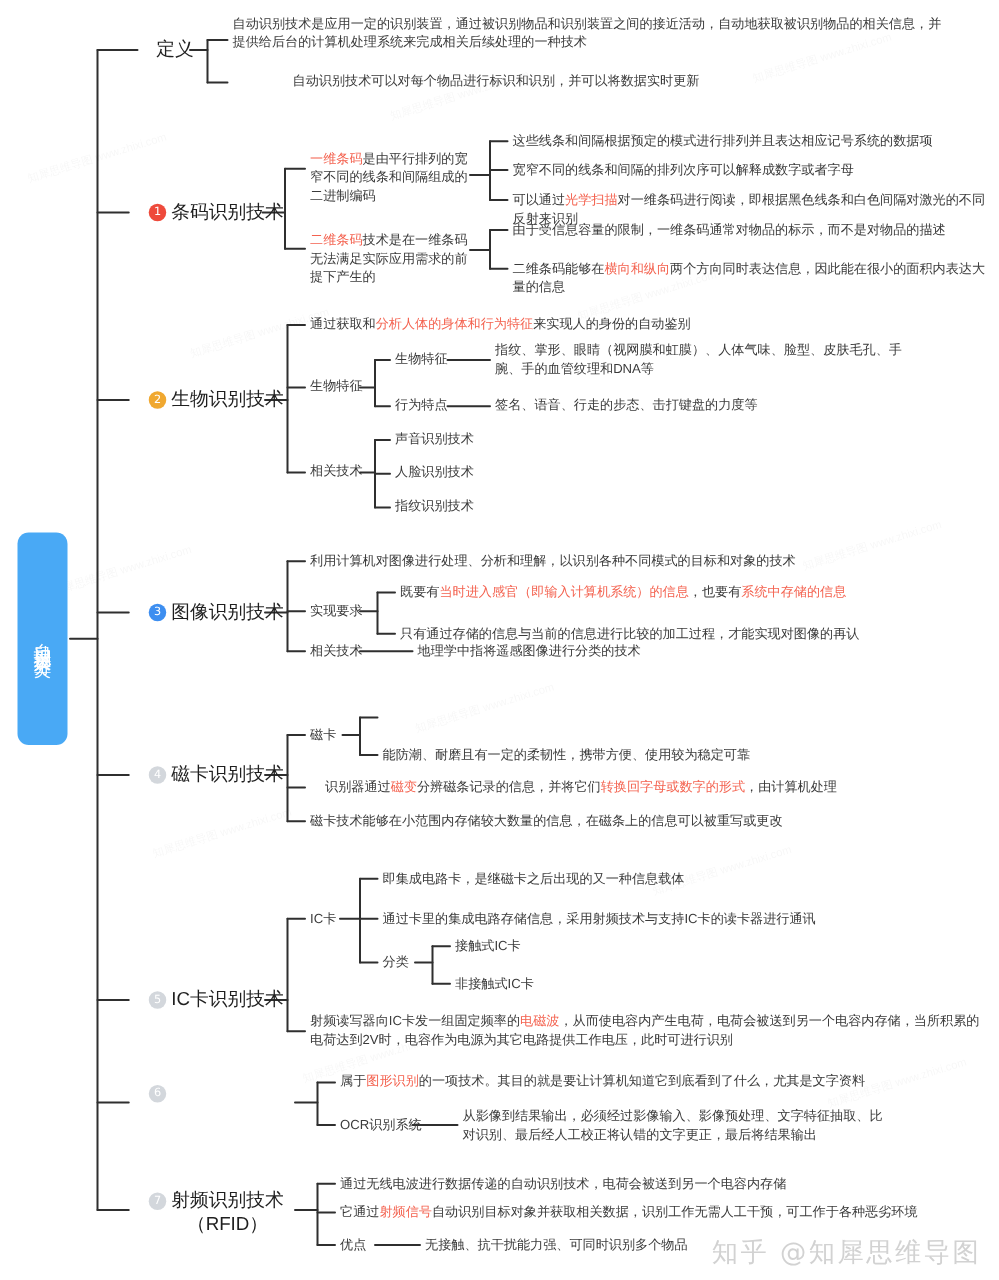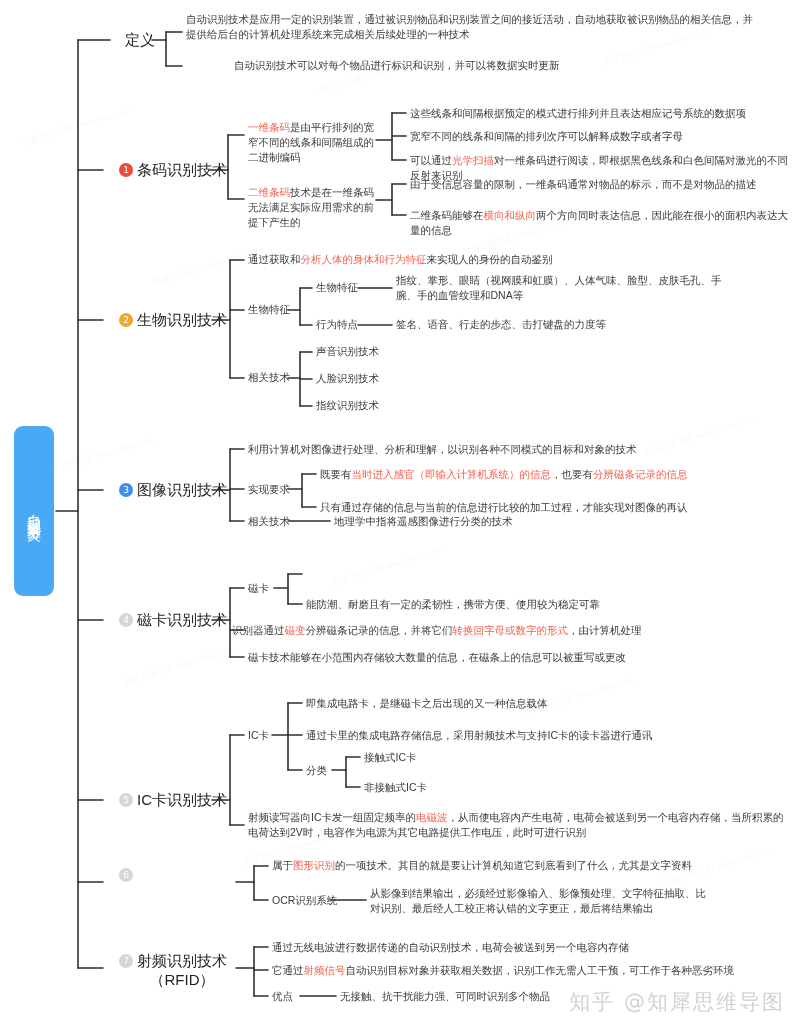--- a/index.html
+++ b/index.html
@@ -320,21 +320,21 @@
     <span class="badge b-blue">3</span>
     <span class="txt">图像识别技术</span>
   </div>
   <div class="leaf" style="left:248px; top:442px; width:540px;">
     <span>利用计算机对图像进行处理、分析和理解，以识别各种不同模式的目标和对象的技术</span>
   </div>
   <div class="l2" style="left:248px; top:482px;">
     <span>实现要求</span>
   </div>
   <div class="leaf" style="left:320px; top:467px; width:470px;">
-    <span>既要有</span><span class="hl">当时进入感官（即输入计算机系统）的信息</span><span>，也要有</span><span class="hl">分辨磁条记录的信息</span>
+    <span>既要有</span><span class="hl">当时进入感官（即输入计算机系统）的信息</span><span>，也要有</span><span class="hl">系统中存储的信息</span>
   </div>
   <div class="leaf" style="left:320px; top:500px; width:470px;">
     <span>只有通过存储的信息与当前的信息进行比较的加工过程，才能实现对图像的再认</span>
   </div>
   <div class="l2" style="left:248px; top:514px;">
     <span>相关技术</span>
   </div>
   <div class="leaf" style="left:334px; top:514px; width:420px;">
     <span>地理学中指将遥感图像进行分类的技术</span>
   </div>
@@ -342,21 +342,21 @@
   <div class="l1" style="left:106px; top:610px;">
     <span class="badge b-gray">4</span>
     <span class="txt">磁卡识别技术</span>
   </div>
   <div class="l2" style="left:248px; top:581px;">
     <span>磁卡</span>
   </div>
   <div class="leaf" style="left:306px; top:597px; width:470px;">
     <span>能防潮、耐磨且有一定的柔韧性，携带方便、使用较为稳定可靠</span>
   </div>
-  <div class="leaf" style="left:232px; top:623px; width:540px;">
+  <div class="leaf" style="left:260px; top:623px; width:540px;">
     <span>识别器通过</span><span class="hl">磁变</span><span>分辨磁条记录的信息，并将它们</span><span class="hl">转换回字母或数字的形式</span><span>，由计算机处理</span>
   </div>
   <div class="leaf" style="left:248px; top:650px; width:540px;">
     <span>磁卡技术能够在小范围内存储较大数量的信息，在磁条上的信息可以被重写或更改</span>
   </div>
 
   <div class="l1" style="left:106px; top:790px;">
     <span class="badge b-gray">5</span>
     <span class="txt">IC卡识别技术</span>
   </div>

